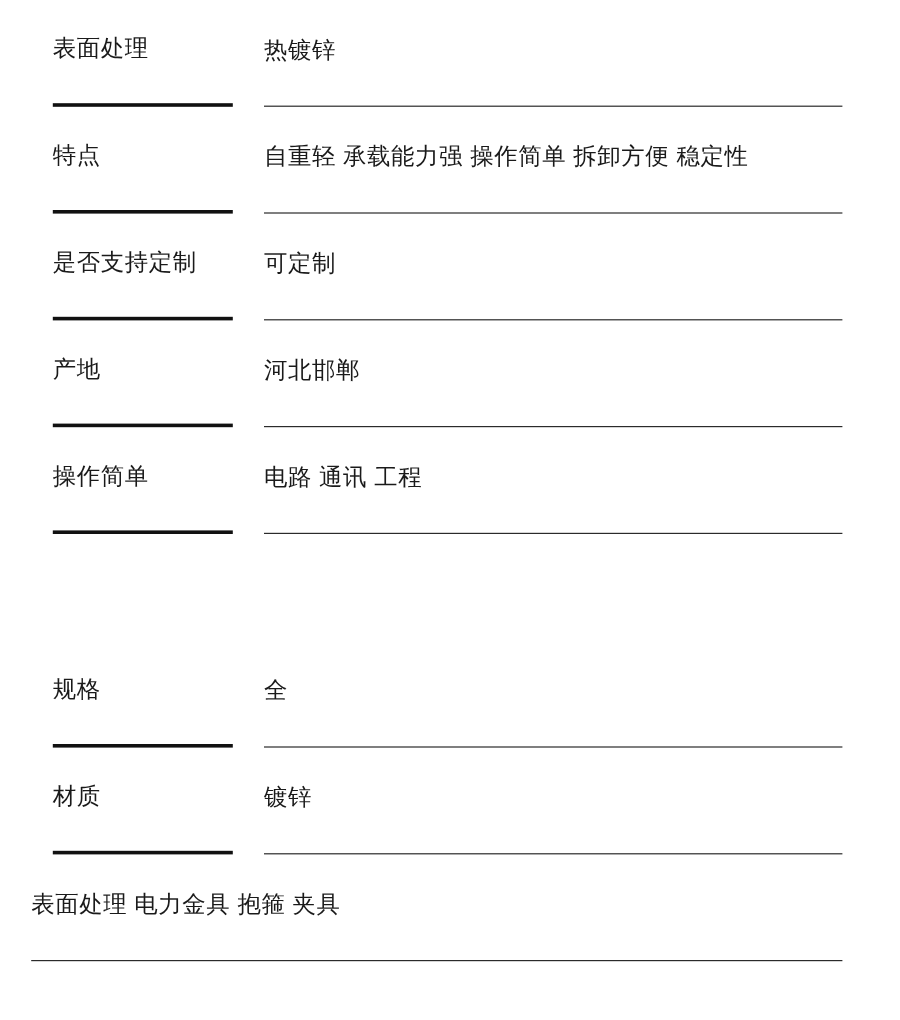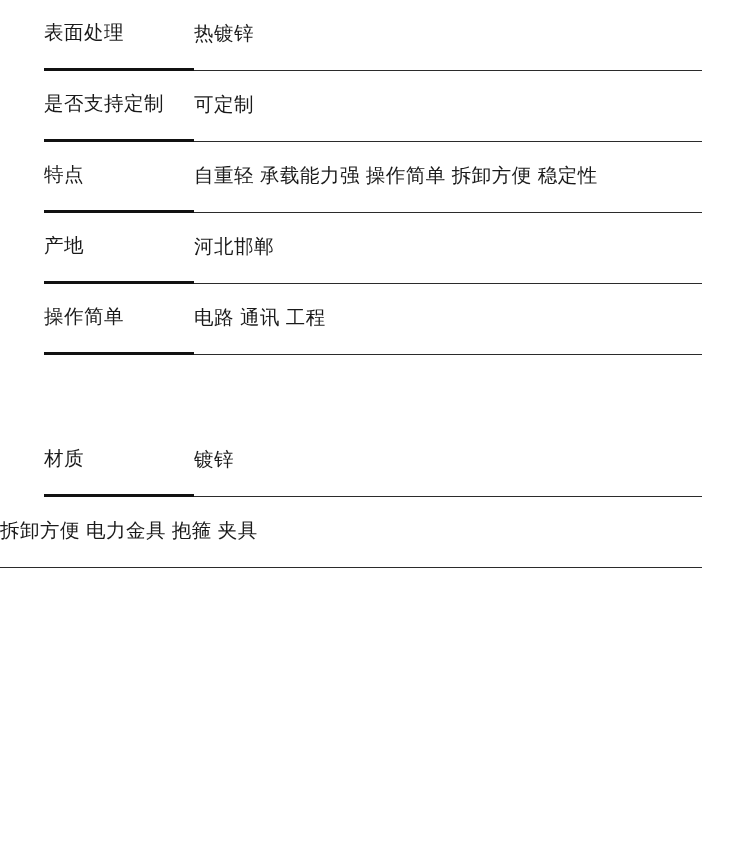--- a/index.html
+++ b/index.html
@@ -15,33 +15,34 @@
     overflow: hidden;
   }
   .spec-table {
     width: 750px;
     box-sizing: border-box;
     padding: 0;
   }
   .spec-row {
     display: flex;
     align-items: stretch;
-    height: 71px;
+    height: 89px;
     box-sizing: border-box;
   }
   .spec-label-cell {
     width: 150px;
     margin-left: 44px;
     box-sizing: border-box;
     display: flex;
     align-items: center;
     border-bottom: 3px solid #111111;
     flex: 0 0 auto;
   }
   .spec-value-cell {
+    margin-left: 26px;
     margin-right: 48px;
     flex: 1 1 auto;
     box-sizing: border-box;
     display: flex;
     align-items: center;
     border-bottom: 1px solid #2b2b2b;
     text-align: center;
   }
   .spec-label {
     font-size: 19.5px;
@@ -71,33 +72,33 @@
     <div class="spec-label-cell">
       <span class="spec-label">表面处理</span>
     </div>
     <div class="spec-value-cell">
       <span class="spec-value">热镀锌</span>
     </div>
   </div>
 
   <div class="spec-row">
     <div class="spec-label-cell">
-      <span class="spec-label">是否支持定制</span>
+      <span class="spec-label">特点</span>
     </div>
     <div class="spec-value-cell">
-      <span class="spec-value">可定制</span>
+      <span class="spec-value">自重轻 承载能力强 操作简单 拆卸方便 稳定性</span>
     </div>
   </div>
 
   <div class="spec-row">
     <div class="spec-label-cell">
-      <span class="spec-label">特点</span>
+      <span class="spec-label">是否支持定制</span>
     </div>
     <div class="spec-value-cell">
-      <span class="spec-value">自重轻 承载能力强 操作简单 拆卸方便 稳定性</span>
+      <span class="spec-value">可定制</span>
     </div>
   </div>
 
   <div class="spec-row">
     <div class="spec-label-cell">
       <span class="spec-label">产地</span>
     </div>
     <div class="spec-value-cell">
       <span class="spec-value">河北邯郸</span>
     </div>
@@ -109,30 +110,38 @@
       <span class="spec-label">操作简单</span>
     </div>
     <div class="spec-value-cell">
       <span class="spec-value">电路 通讯 工程</span>
     </div>
   </div>
 
   <div class="spec-row">
   </div>
 
+  <div class="spec-row">
+    <div class="spec-label-cell">
+      <span class="spec-label">规格</span>
+    </div>
+    <div class="spec-value-cell">
+      <span class="spec-value">全</span>
+    </div>
+  </div>
 
   <div class="spec-row">
     <div class="spec-label-cell">
       <span class="spec-label">材质</span>
     </div>
     <div class="spec-value-cell">
       <span class="spec-value">镀锌</span>
     </div>
   </div>
 
   <div class="spec-row">
     <div class="spec-value-cell">
-      <span class="spec-value">拆卸方便 电力金具 抱箍 夹具</span>
+      <span class="spec-value">表面处理 电力金具 抱箍 夹具</span>
     </div>
   </div>
 
   <div class="bottom-pad"></div>
 </div>
 
 </body></html>

